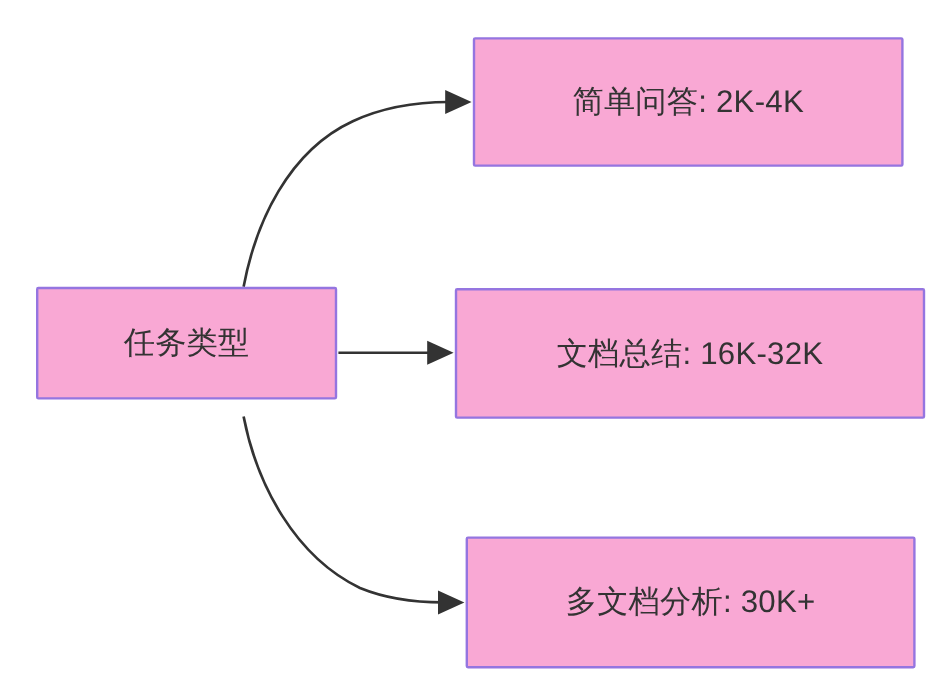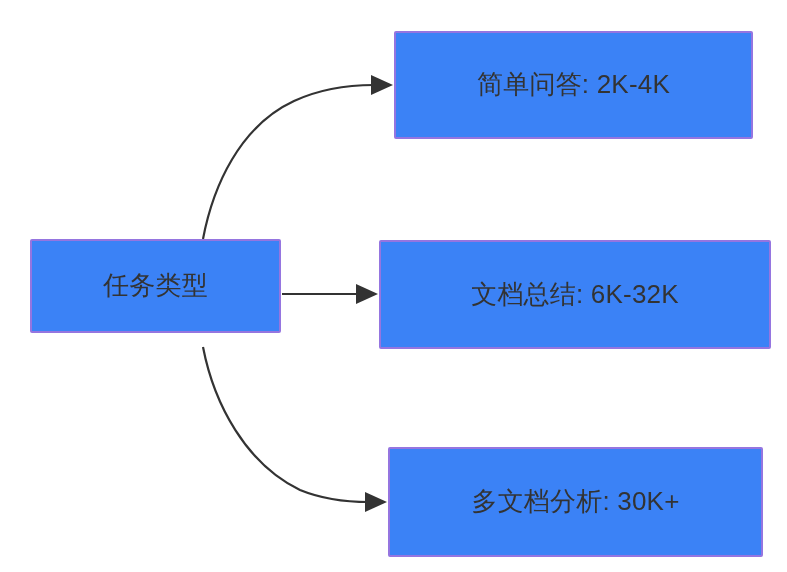--- a/index.html
+++ b/index.html
@@ -22,21 +22,21 @@
     position: absolute;
     left: 0;
     top: 0;
     width: 787px;
     height: 572px;
     pointer-events: none;
   }
   .flow-node {
     position: absolute;
     box-sizing: border-box;
-    background: #3b82f6;
+    background: #f9a8d4;
     border: 2px solid #9575E0;
     border-radius: 2px;
     display: flex;
     align-items: center;
     justify-content: center;
     color: #333333;
     font-size: 26px;
     line-height: 1.2;
     letter-spacing: 0.2px;
     white-space: nowrap;
@@ -106,20 +106,20 @@
 
   <div class="flow-node" id="node-source">
     <span class="node-label">任务类型</span>
   </div>
 
   <div class="flow-node" id="node-simple-qa">
     <span class="node-label">简单问答: 2K-4K</span>
   </div>
 
   <div class="flow-node" id="node-doc-summary">
-    <span class="node-label">文档总结: 6K-32K</span>
+    <span class="node-label">文档总结: 16K-32K</span>
   </div>
 
   <div class="flow-node" id="node-multi-doc">
     <span class="node-label">多文档分析: 30K+</span>
   </div>
 
 </div>
 
 </body></html>

